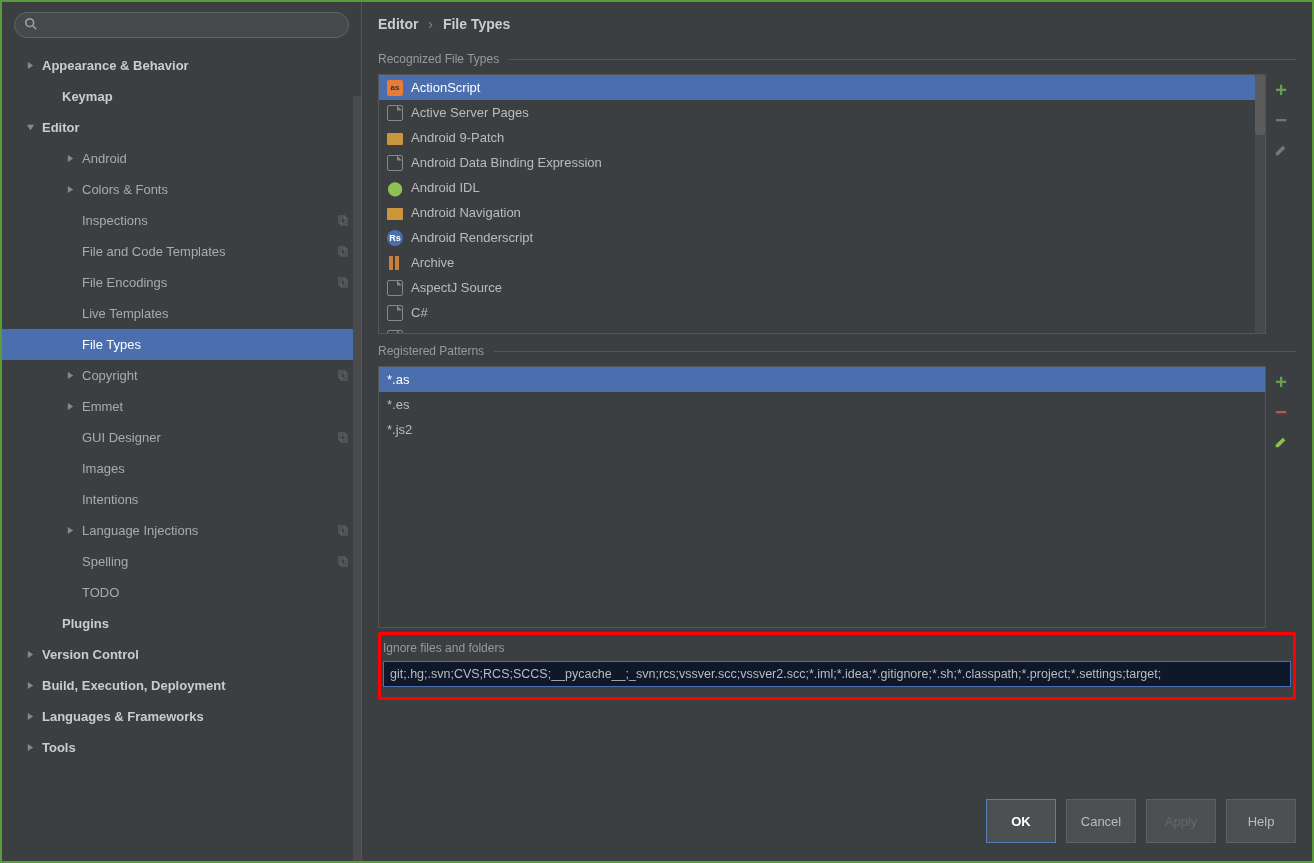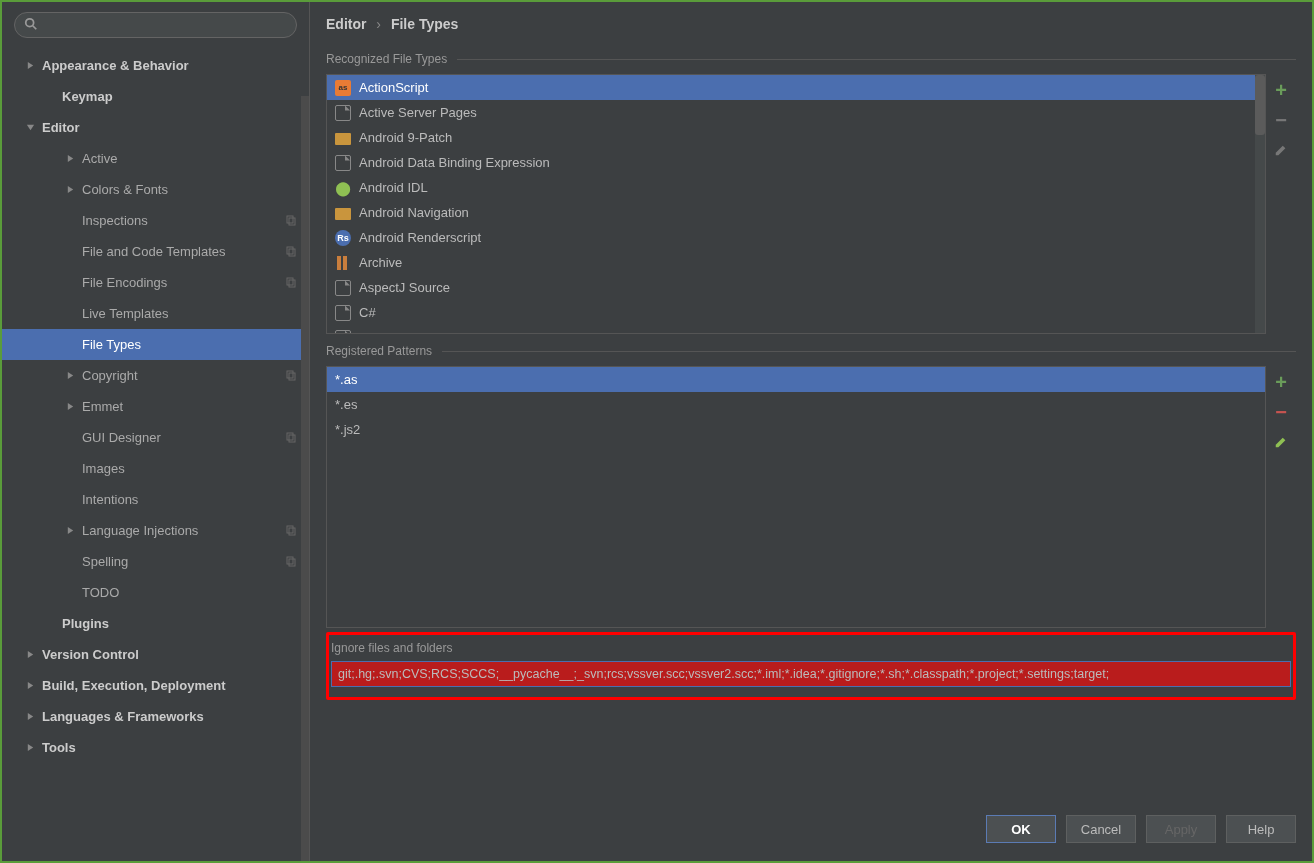--- a/index.html
+++ b/index.html
@@ -9,21 +9,21 @@
   background: #3c3f41;
   color: #bbbbbb;
   width: 1314px;
   height: 863px;
   overflow: hidden;
   border: 2px solid #5a9c3a;
   position: relative;
 }
 .container { display: flex; height: 100%; }
 .sidebar {
-  width: 308px;
+  width: 360px;
   background: #3c3f41;
   border-right: 1px solid #555;
   display: flex;
   flex-direction: column;
   position: relative;
 }
 .search-wrap { padding: 10px 12px 8px; }
 .search-input {
   width: 100%;
   background: #45494a;
@@ -176,40 +176,40 @@
 
 .ignore-section {
   border: 3px solid #ff0000;
   border-radius: 2px;
   padding: 6px 2px 10px;
   margin-top: 4px;
 }
 .ignore-label { color: #999; font-size: 12px; margin-bottom: 6px; display:block; }
 .ignore-input {
   width: 100%;
-  background: #b91c1c;
+  background: #0f172a;
   border: 1px solid #4b6eaf;
   color: #bbb;
   height: 26px;
   padding: 0 6px;
   font-family: inherit;
   font-size: 12.5px;
   outline: none;
 }
 .ignore-input::selection { background: #4b6eaf; color:#fff; }
 
 .buttons {
   display: flex;
   justify-content: flex-end;
   gap: 10px;
   padding: 18px 16px 18px;
 }
 .btn {
   min-width: 70px;
-  height: 28px;
+  height: 44px;
   background: #4c5052;
   border: 1px solid #5e6060;
   color: #bbb;
   font-family: inherit;
   font-size: 13px;
   cursor: pointer;
   padding: 0 6px;
 }
 .btn.primary { border: 1px solid #5b7bb4; color: #fff; font-weight: bold; }
 .btn:disabled { color: #666; cursor: default; }
@@ -249,21 +249,21 @@
             </svg>
           </span>
           <span class="tree-label">Editor</span>
         </div>
         <div class="tree-item lvl2">
           <span class="tree-caret">
             <svg viewBox="0 0 10 10">
               <path d="M2 1 L8 5 L2 9 Z" fill="currentColor"></path>
             </svg>
           </span>
-          <span class="tree-label">Active</span>
+          <span class="tree-label">Android</span>
         </div>
         <div class="tree-item lvl2">
           <span class="tree-caret">
             <svg viewBox="0 0 10 10">
               <path d="M2 1 L8 5 L2 9 Z" fill="currentColor"></path>
             </svg>
           </span>
           <span class="tree-label">Colors &amp; Fonts</span>
         </div>
         <div class="tree-item lvl2">

